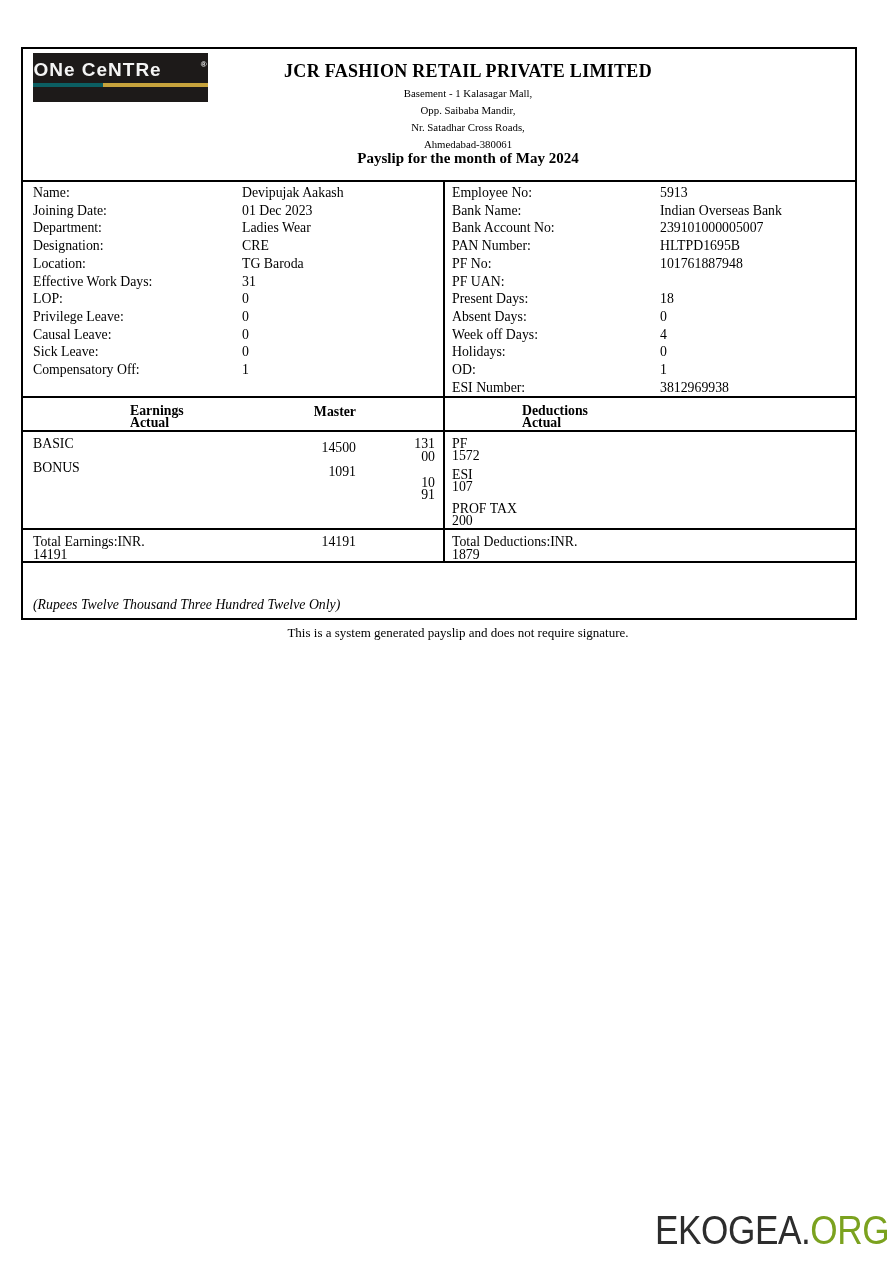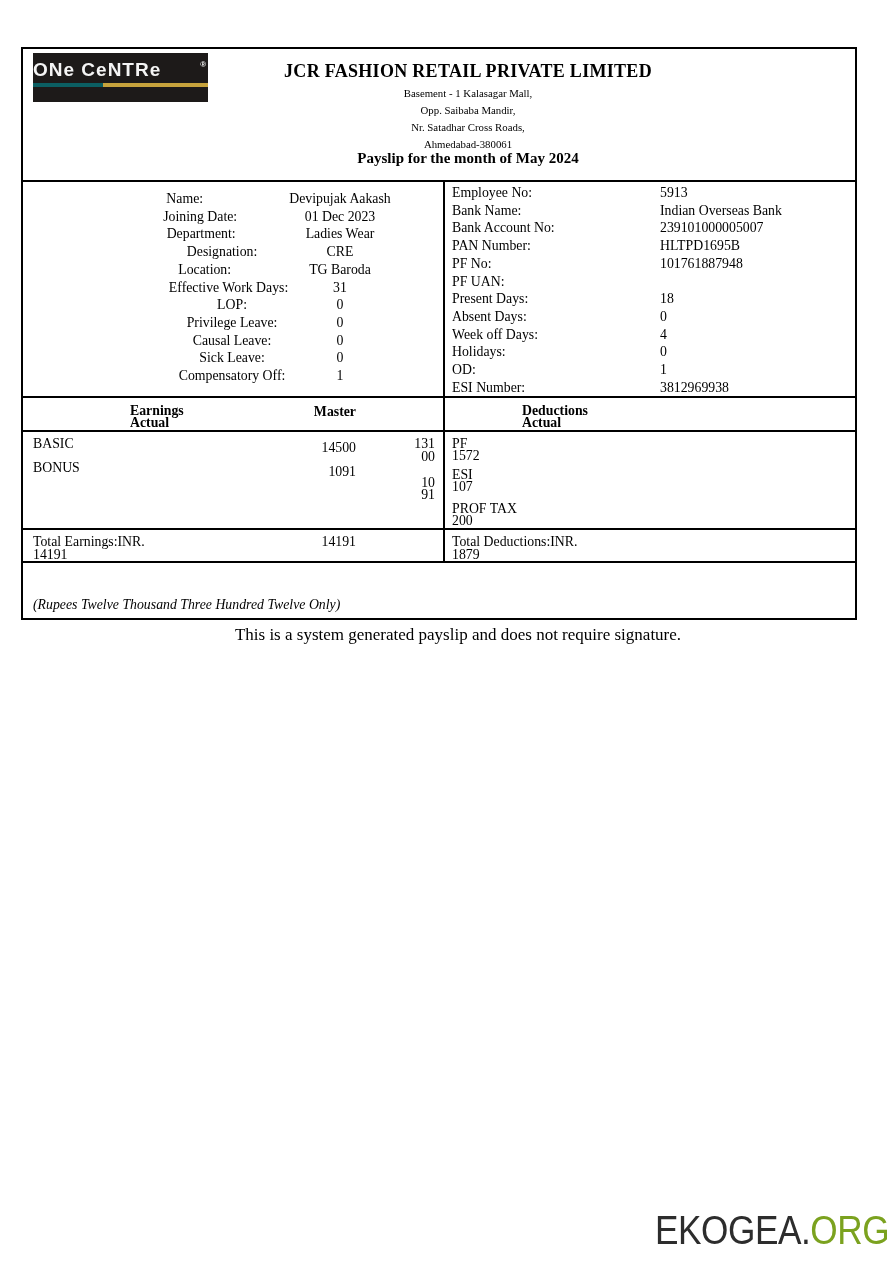--- a/index.html
+++ b/index.html
@@ -11,57 +11,57 @@
   .box {
     position:absolute; left:21px; top:47px; width:836px; height:573px;
     border:2px solid #000;
   }
   
   .logo {
     position:absolute; left:10px; top:4px; width:175px; height:49px;
     background:#1d1a19; display:flex; flex-direction:column;
   }
   .logo-text {
-    height:26px; margin-top:4px; display:flex; align-items:center; 
+    height:26px; margin-top:4px; display:flex; align-items:center; justify-content:center;
     color:#f4f4f4; font-family:"Liberation Sans", sans-serif; font-weight:bold;
     font-size:19px; letter-spacing:1px; white-space:nowrap;gap:38px;
   }
   .logo-text .reg { font-size:8px; vertical-align:super; margin-left:1px; position:relative; top:-6px; }
   .logo-bar { height:4px; display:flex; }
   .logo-bar .teal { width:40%; background:#0b5e62; }
   .logo-bar .gold { width:60%; background:#c7a33c; }
   .logo-fill { flex:1; background:#1d1a19; }
 
   .header-text { position:absolute; left:58px; top:0; width:774px; text-align:center; }
   .company { margin-top:12px; font-size:18px; font-weight:bold; letter-spacing:0.3px; }
   .addr { font-size:10.8px; line-height:12px; margin-top:5px; }
   .paytitle { font-size:15px; font-weight:bold; }
 
   
   .hline { position:absolute; left:0; width:832px; height:2px; background:#000; }
   .vline { position:absolute; left:420px; top:131px; width:2px; height:383px; background:#000; }
 
   
   .dcol { position:absolute; font-size:13.8px; line-height:17.7px; white-space:nowrap; }
-  .dcol-left  { left:10px;  top:141px; width:405px;text-align:center; }
+  .dcol-left  { left:10px;  top:135px; width:405px; }
   .dcol-right { left:429px; top:135px; width:398px; }
   .dl { display:inline-block; width:209px; }
   .dcol-right .dl { width:208px; }
 
   
   .cell { position:absolute; font-size:13.8px; line-height:13px; white-space:nowrap; }
   .bold { font-weight:bold; }
   .mcol { left:237px; width:96px; text-align:right; }
   .acol { left:372px; width:40px; text-align:right; }
   .ehdr div { font-weight:bold; font-size:13.8px; line-height:12px; }
   .italic { font-style:italic; }
   .np-val { font-weight:bold; margin-left:15px; }
 
   
-  .footer { position:absolute; left:0; top:625px; width:872px; text-align:center; font-size:17px;padding-left:44px; }
+  .footer { position:absolute; left:0; top:625px; width:872px; text-align:center; font-size:13px;padding-left:44px; }
   .watermark {
     position:absolute; top:1208px; right:3px;
     font-family:"Liberation Sans", sans-serif; font-size:40px; font-weight:normal;
     transform:scaleX(0.88); transform-origin:100% 50%; letter-spacing:-0.5px;
     white-space:nowrap;
   }
   .wm-dark  { color:#2d2d2d; }
   .wm-green { color:#7ba21f; }
 </style>
 </head>

